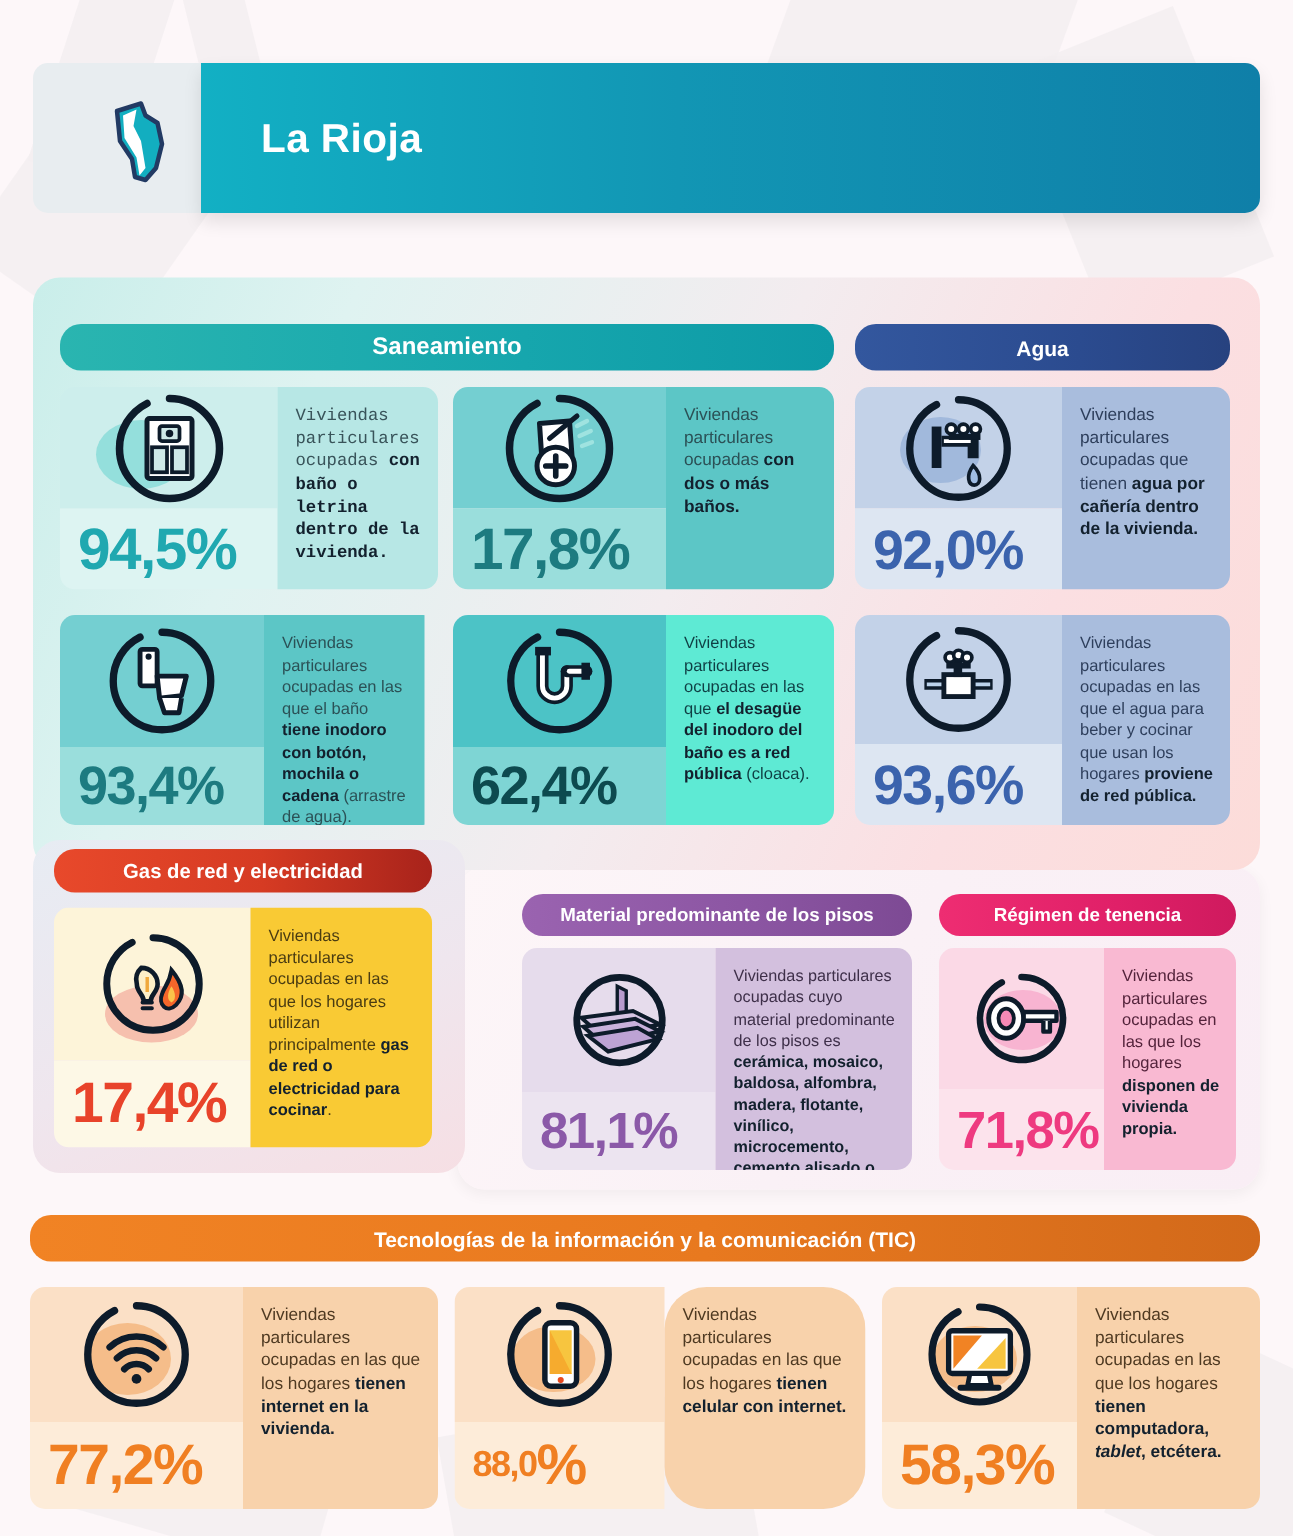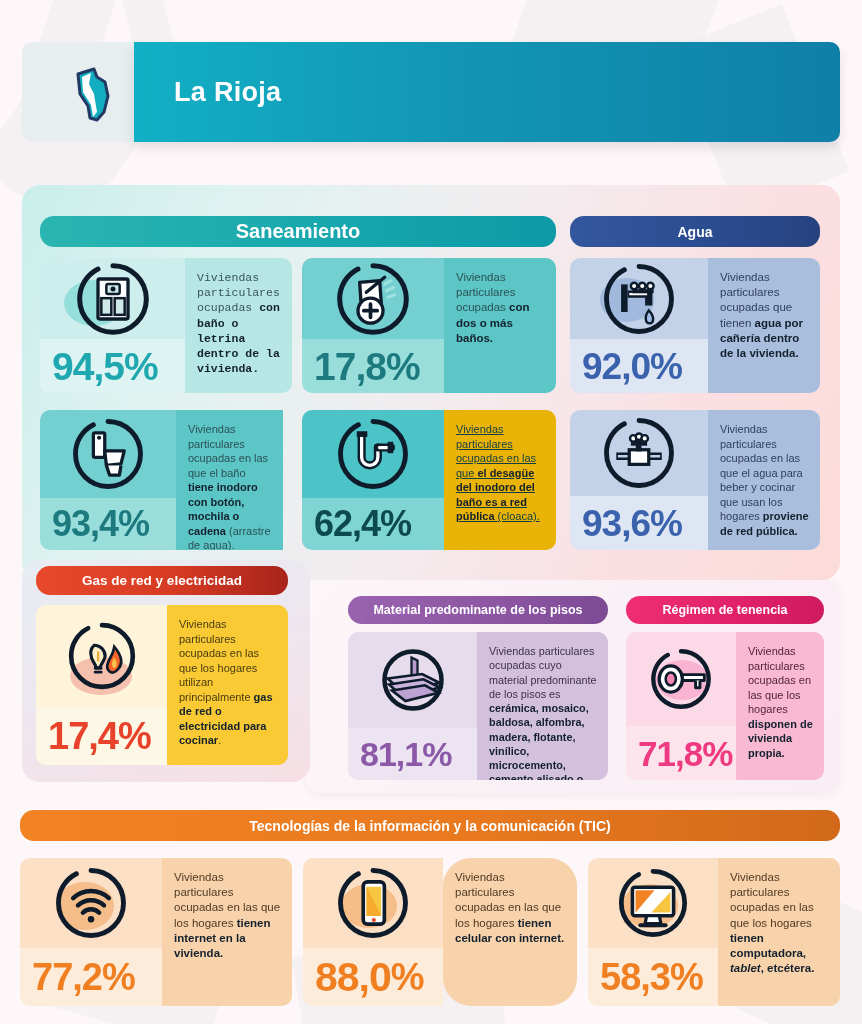--- a/index.html
+++ b/index.html
@@ -66,21 +66,21 @@
     border-radius: 18px; z-index: 1;
     box-shadow: 0 3px 10px rgba(0,0,0,.05);
   }
 
   
   .pill {
     position: absolute; display: flex; align-items: center; justify-content: center;
     border-radius: 14px; color: #fff; font-weight: bold; z-index: 5;
   }
   .pill-saneamiento { left: 40px; top: 216px; width: 516px; height: 31px;
-    background: linear-gradient(90deg, #2ab5b0 0%, #16a6ad 60%, #0d9aa6 100%); font-size: 20px; }
+    background: linear-gradient(90deg, #2ab5b0 0%, #16a6ad 60%, #0d9aa6 100%); font-size: 16px; }
   .pill-agua { left: 570px; top: 216px; width: 250px; height: 31px;
     background: linear-gradient(90deg, #33579e 0%, #2b4b8f 60%, #27427f 100%); font-size: 14px; }
   .pill-gas { left: 36px; top: 566px; width: 252px; height: 29px;
     background: linear-gradient(90deg, #e8492b 0%, #d63b23 55%, #a8231b 100%); font-size: 13.5px; }
   .pill-pisos { left: 348px; top: 596px; width: 260px; height: 28px;
     background: linear-gradient(90deg, #9a63b0 0%, #8b55a2 60%, #7d4a94 100%); font-size: 12.5px; }
   .pill-tenencia { left: 626px; top: 596px; width: 198px; height: 28px;
     background: linear-gradient(90deg, #ee2d72 0%, #e02068 60%, #cf1a5e 100%); font-size: 12.5px; }
   .pill-tic { left: 20px; top: 810px; width: 820px; height: 31px;
     background: linear-gradient(90deg, #f18324 0%, #e8791f 55%, #d2691a 100%); font-size: 14px; z-index: 5; }
@@ -104,21 +104,21 @@
   .t-icon { background: #cdeeec; }
   .t-num  { background: #ddf4f2; }
   .t-text { background: #b7e7e5; color: #39545a; font-family: Liberation Mono, monospace; }
   .t-val  { color: #20a8b0; }
   .t2-icon { background: #74cfd1; }
   .t2-num  { background: #9adedc; }
   .t2-text { background: #5cc6c6; color: #2b5156; }
   .t2-val  { color: #1d7b80; }
   .t3-icon { background: #4cc3c6; }
   .t3-num  { background: #7ed5d4; }
-  .t3-text { background: #eab308; color: #123f44; text-decoration: underline; }
+  .t3-text { background: #5eead4; color: #123f44; }
   .t3-val  { color: #0d4a4f; }
 
   
   .b-icon { background: #c3d2e8; }
   .b-num  { background: #dde6f2; }
   .b-text { background: #a9bddd; color: #2e3f5c; }
   .b-val  { color: #3b63ad; }
 
   
   .y-icon { background: #fdf4d9; }
@@ -396,21 +396,21 @@
       <div class="blob" style="width:56px;height:44px;background:#f09a4e;left:38px;top:26px;"></div>
       <svg viewBox="0 0 96 96" width="78" height="78" style="position:relative;">
         <path d="M48 8 A40 40 0 0 1 88 48 A40 40 0 0 1 48 88 A40 40 0 0 1 8 48 A40 40 0 0 1 30 12" fill="none" stroke="#0d1b2a" stroke-width="6" stroke-linecap="round"></path>
         <rect x="36" y="22" width="26" height="52" rx="5" fill="#fff" stroke="#0d1b2a" stroke-width="4.5"></rect>
         <path d="M40 28 L58 28 L58 64 L40 64 Z" fill="#f7c53f"></path>
         <path d="M40 28 L58 64 L40 64 Z" fill="#f6ab2e"></path>
         <circle cx="49" cy="69" r="2.5" fill="#e8491f"></circle>
       </svg>
     </div>
     <div class="card-num-box o-num" style="height:58px;">
-      <span class="num o-val" style="font-size:41px;">88,0</span>
+      <span class="num o-val" style="font-size:24px;">88,0</span>
         <span class="num o-val pct" style="font-size:38px;">%</span>
     </div>
   </div>
   <div class="card-text o-text" style="width:134px;border-radius:28px;">Viviendas particulares ocupadas en las que los hogares <b>tienen celular con internet.</b></div>
 </div>
 
 <div class="card" style="left:588px; top:858px; width:252px; height:148px;">
   <div class="card-left" style="width:130px;">
     <div class="card-icon-box o-icon">
       <div class="blob" style="width:56px;height:44px;background:#f09a4e;left:34px;top:26px;"></div>

